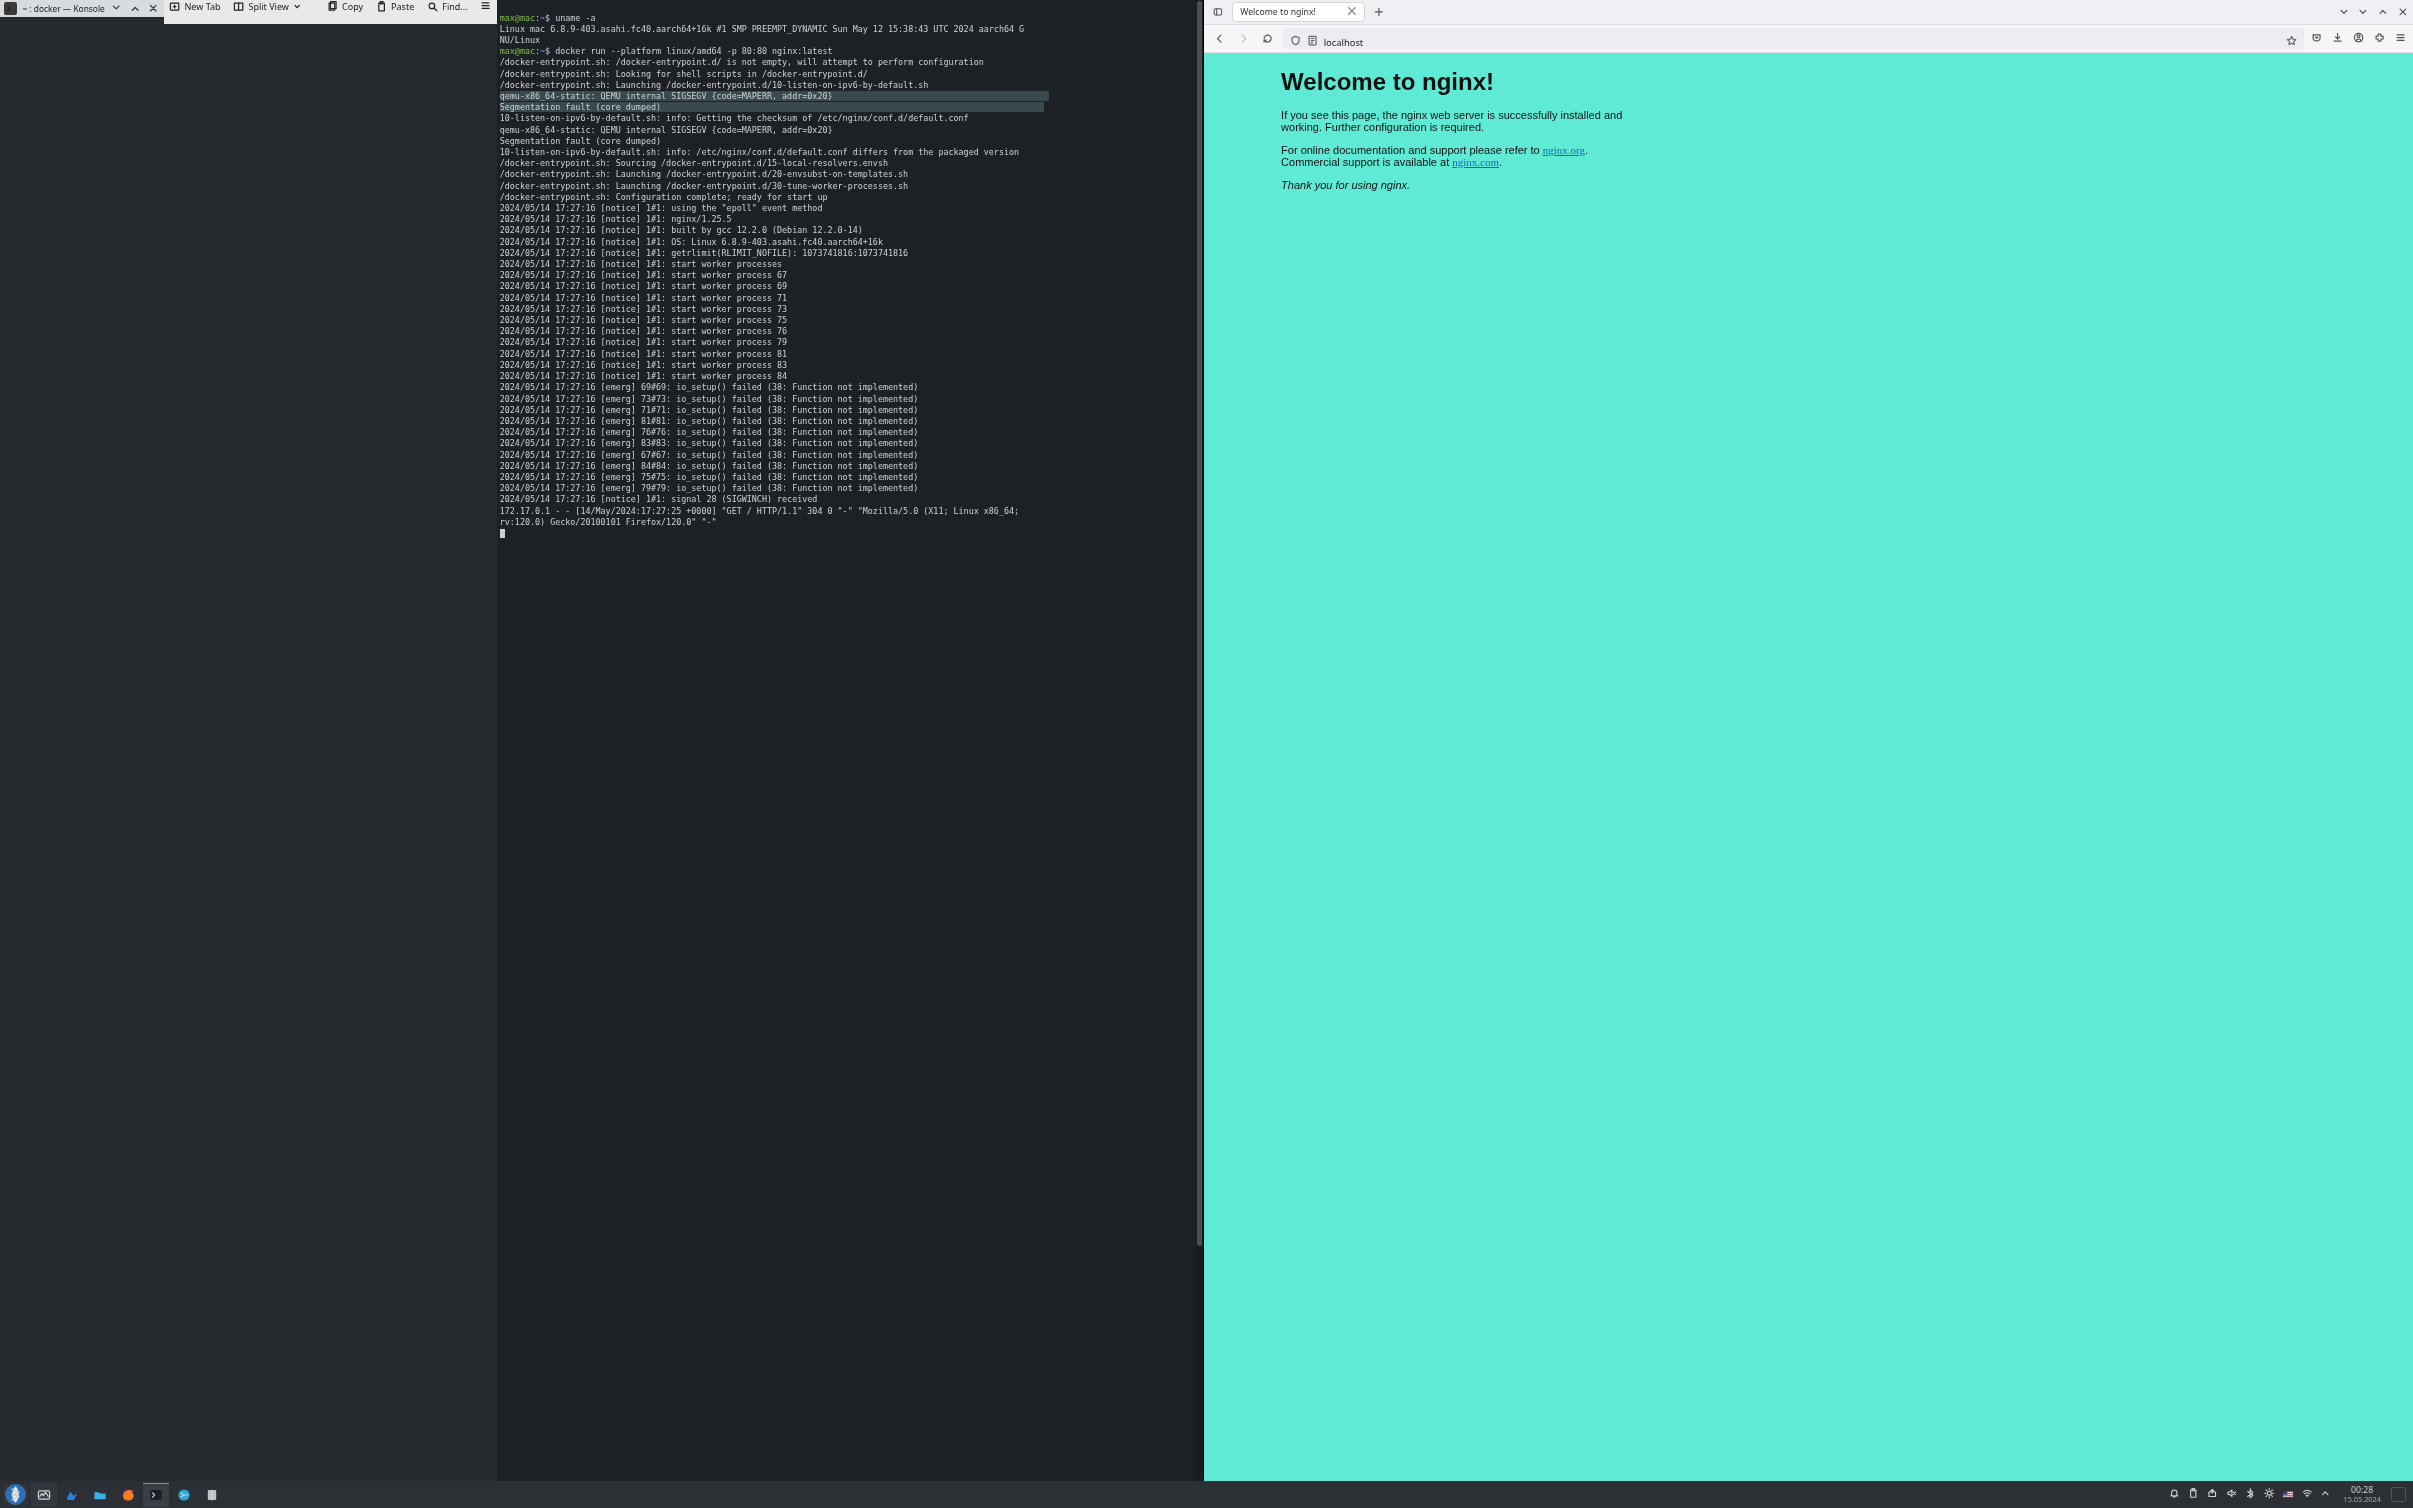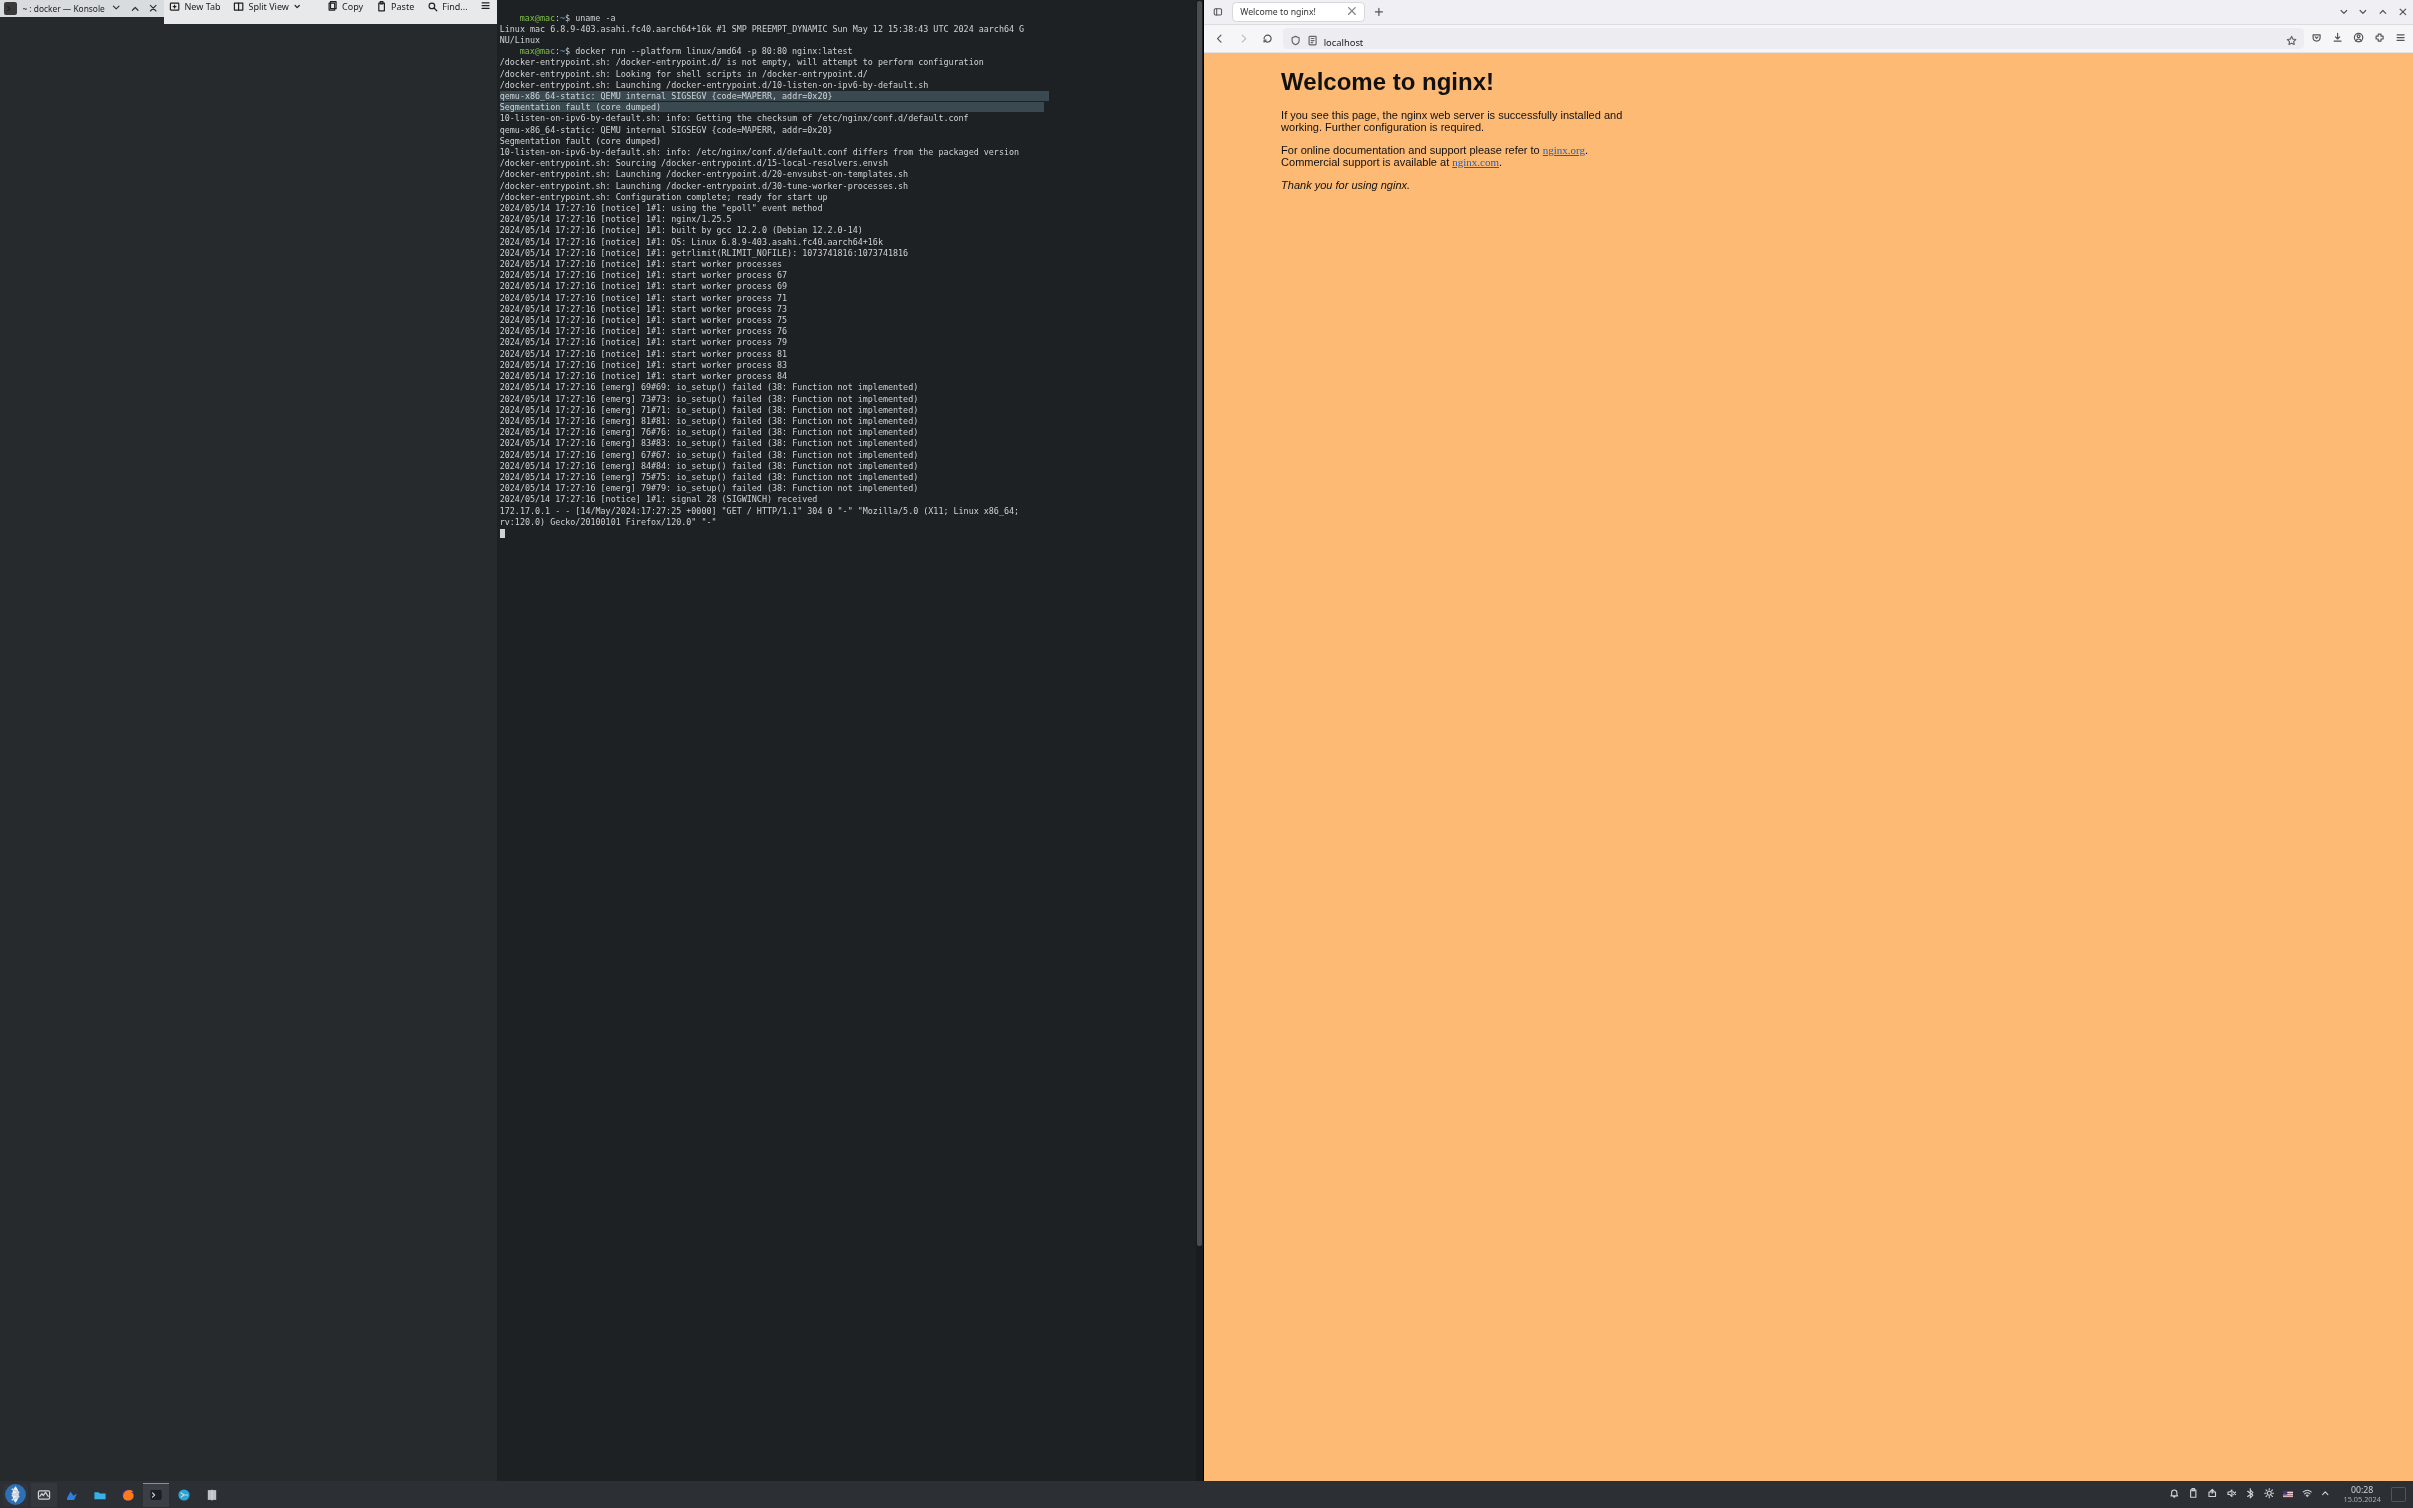--- a/index.html
+++ b/index.html
@@ -56,29 +56,29 @@
     position:relative;
   }
   .terminal .scrollbar {
     position:absolute; right:0; top:0; bottom:0; width:7px;
     background:rgba(0,0,0,0.15);
   }
   .terminal .scrollbar .thumb {
     position:absolute; left:1.4px; right:1.4px; top:1.4px; height:84%;
     background:#4a4e52; border-radius:2.1px;
   }
-  .prompt-user { color:#7fbf4d;margin-left:20px; }
+  .prompt-user { color:#7fbf4d; }
   .prompt-sep  { color:#cfd2d4; }
   .prompt-path { color:#5fa8d3; }
   .sel { background:#3a4850; }
   .cursor { display:inline-block; width:4.9px; height:9.8px; background:#cfd2d4; vertical-align:middle; }
 
   
   .browser {
-    flex:1; display:flex; flex-direction:column; background:#fdba74;
+    flex:1; display:flex; flex-direction:column; background:#5eead4;
   }
   .ff-tabstrip {
     height: 25px; background:#f0f0f4;
     display:flex; align-items:center; padding:0 5.6px; gap:5.6px;
     border-bottom:0.7px solid #dcdce0;
   }
   .ff-tabstrip .side-btn,
   .ff-tabstrip .newtab { width:17px; height:17px; display:flex; align-items:center; justify-content:center; color:#555;}
   .ff-tabstrip .tab {
     height:19.6px; background:#fff; border:0.7px solid #d7d7da; border-radius:4.2px;

